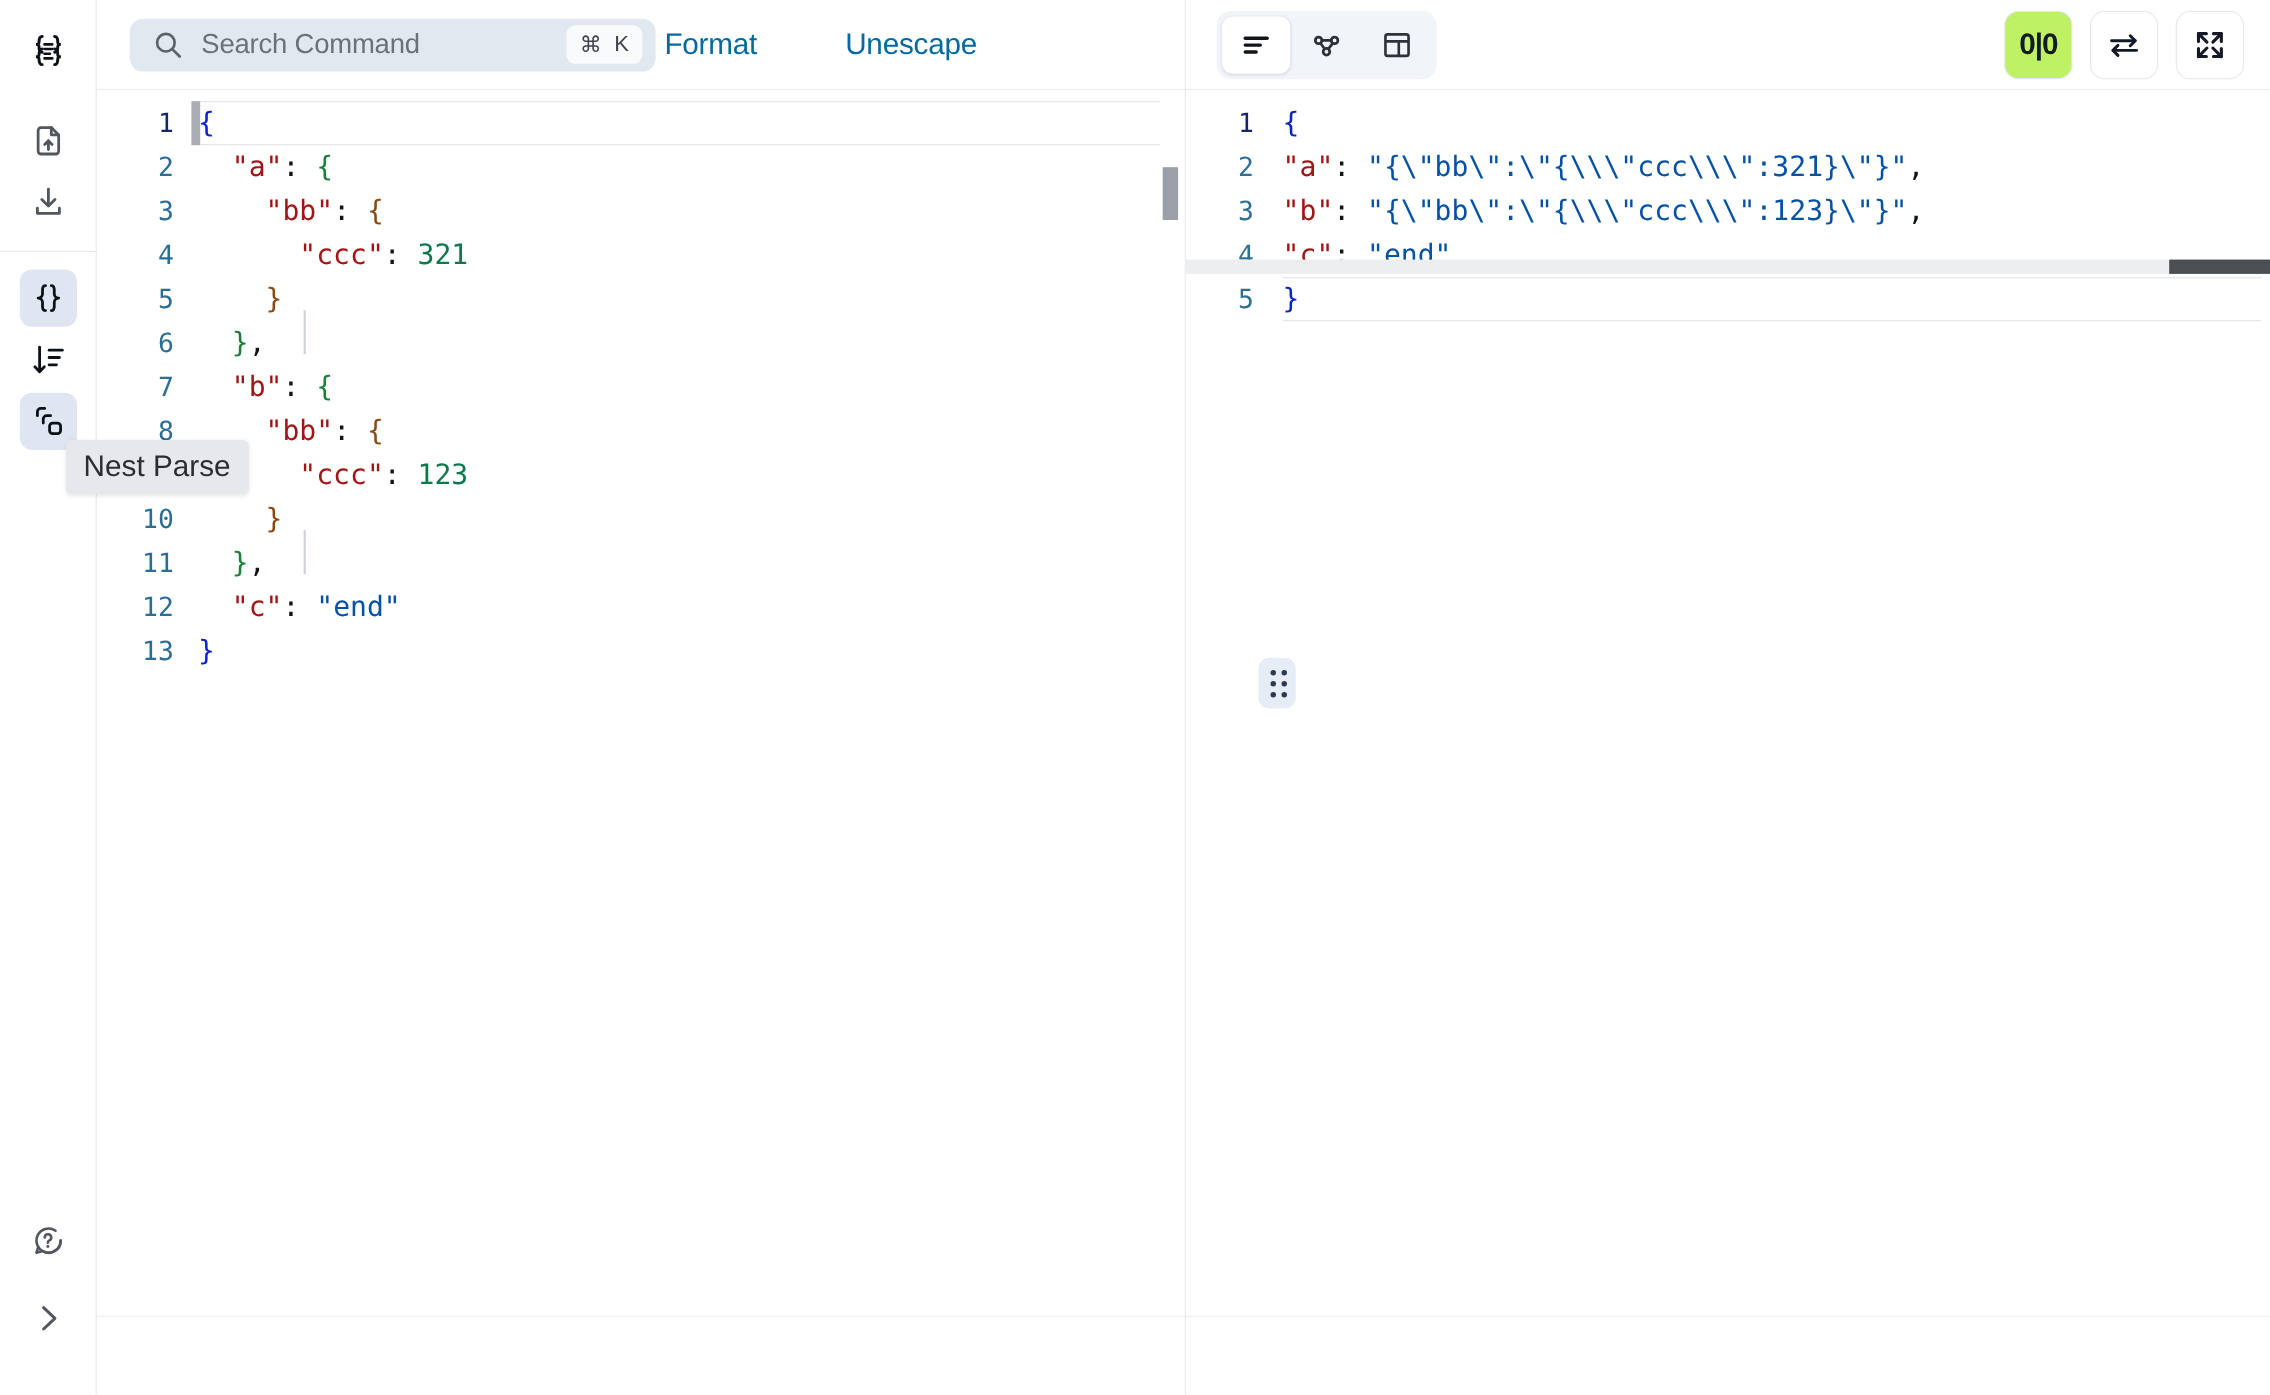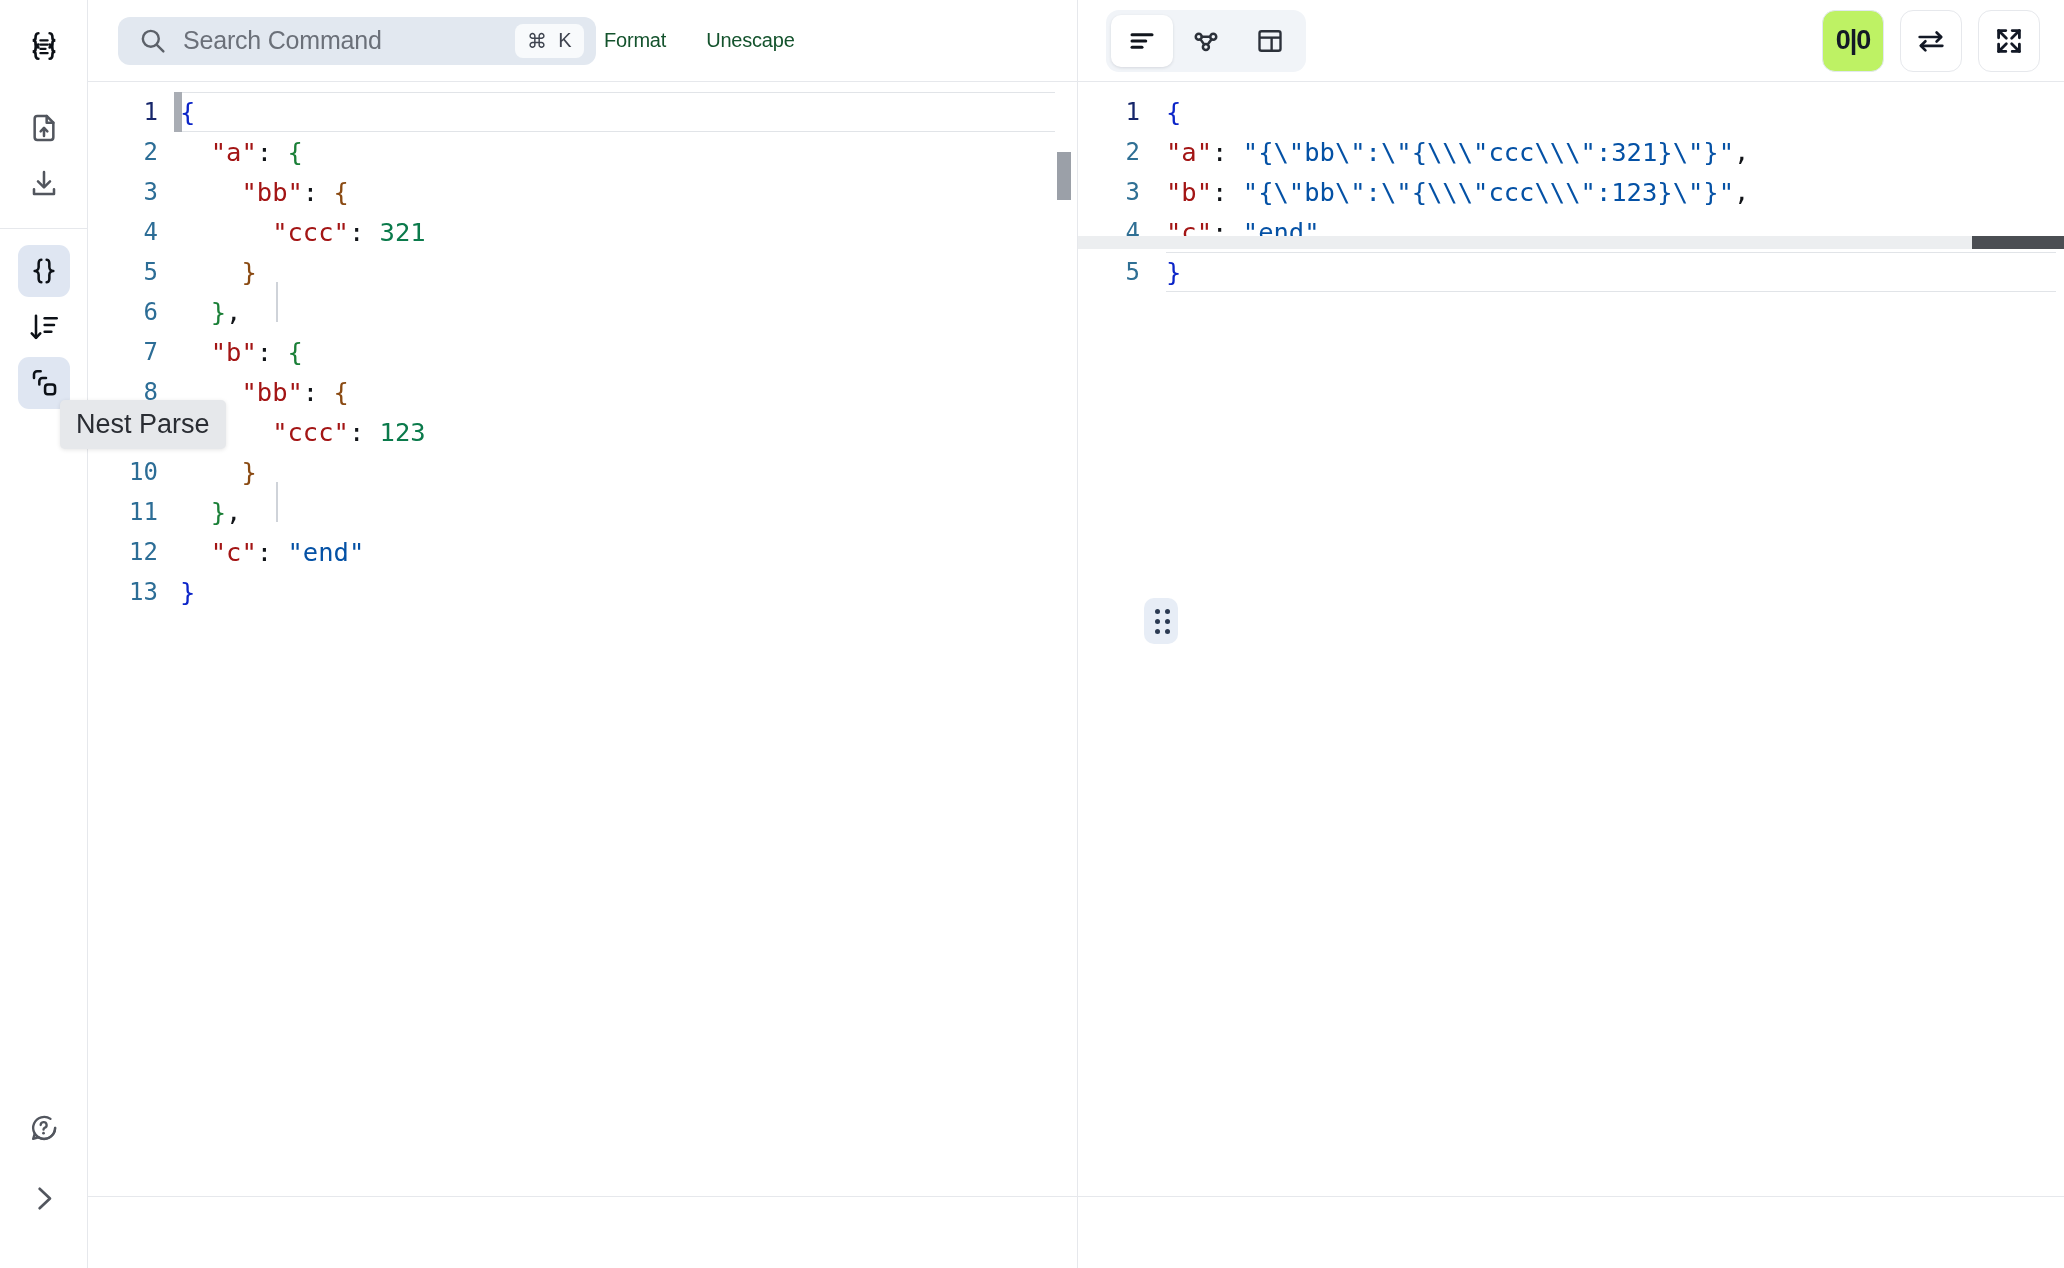--- a/index.html
+++ b/index.html
@@ -115,28 +115,28 @@
     padding: 5px 12px;
     font-size: 20px;
     color: #3f4450;
     display: flex;
     gap: 11px;
     align-items: center;
     letter-spacing: 0.3px;
   }
 
   .txtbtn {
-    font-size: 20px;
-    color: #14532d;
+    font-size: 27px;
+    color: #0369a1;
     cursor: pointer;
     letter-spacing: -0.2px;
     padding: 6px 8px;
   }
   .topbar-left .txtbtn:first-of-type { margin-left: 68px; }
-  .topbar-left .txtbtn + .txtbtn { margin-left: 24px; }
+  .topbar-left .txtbtn + .txtbtn { margin-left: 64px; }
 
   .seg {
     display: flex;
     background: #f1f4f8;
     border-radius: 13px;
     padding: 5px;
     gap: 2px;
   }
   .seg-btn {
     width: 62px; height: 52px;

